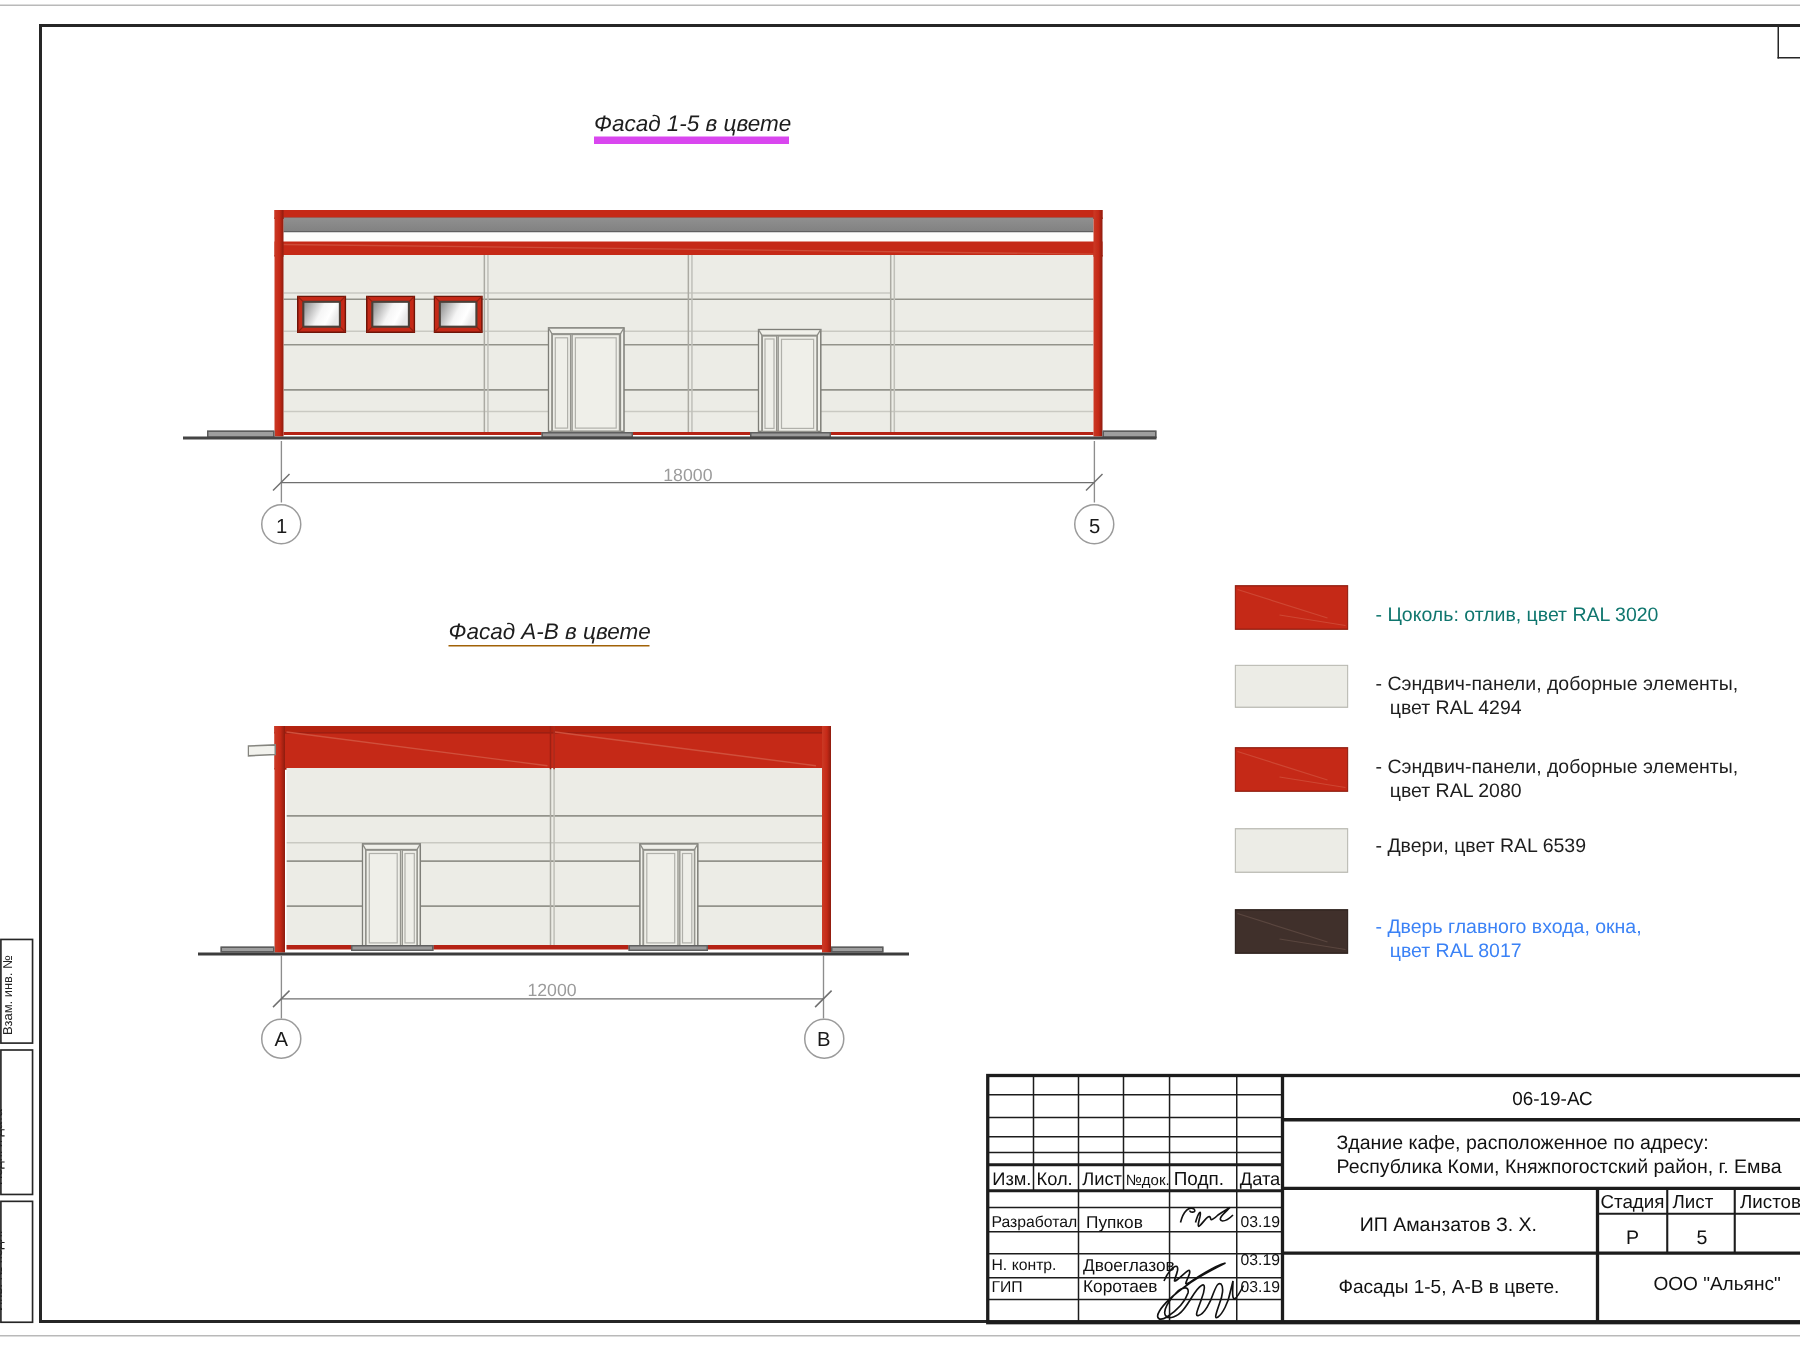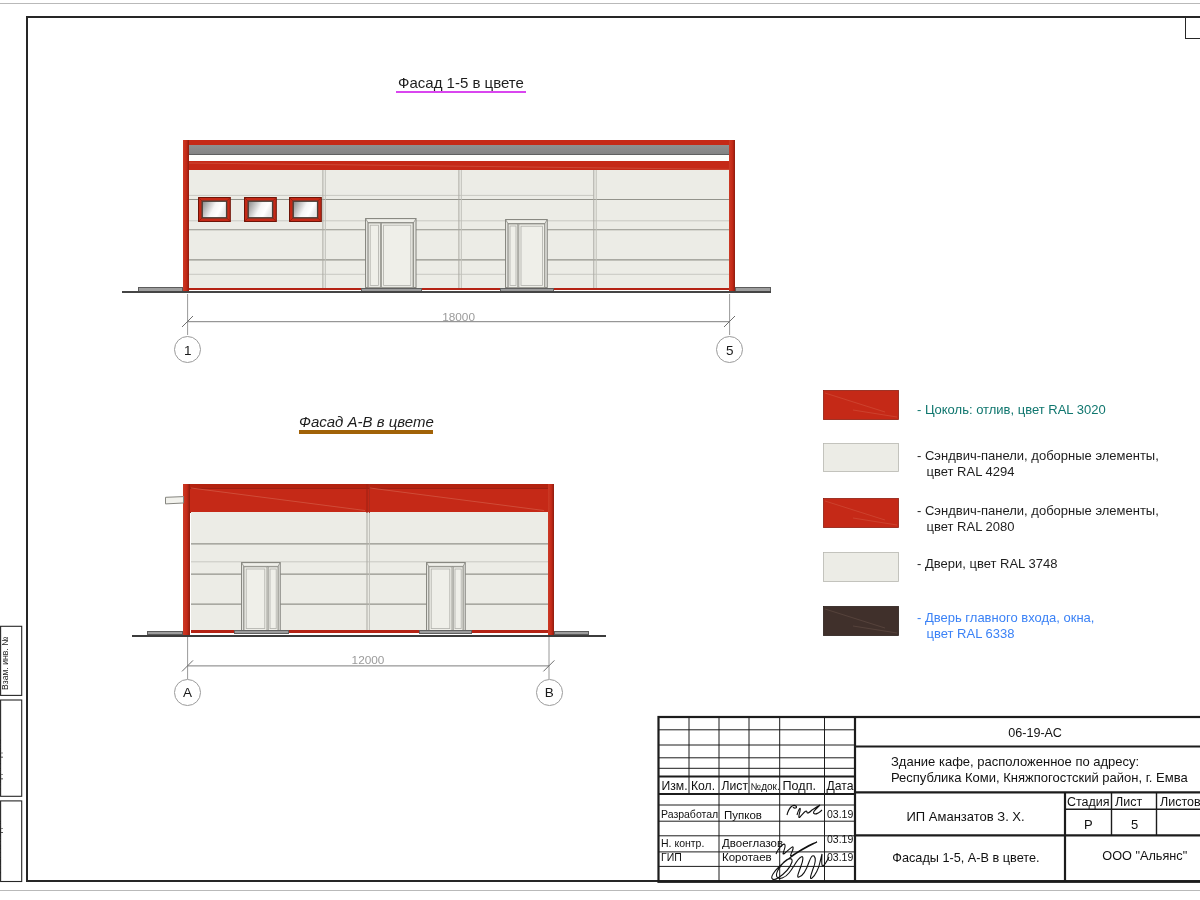--- a/index.html
+++ b/index.html
@@ -32,21 +32,21 @@
 
   <rect x="0.6" y="176.9" width="21.1" height="80.6" fill="none" stroke="#262626" stroke-width="1.1"></rect>
 
   <text x="-66" y="8" font-size="8.6" fill="#222" font-family="Liberation Sans, sans-serif" transform="rotate(-90)">Взам. инв. №</text>
 
   <text x="-166" y="1" font-size="8.6" fill="#222" font-family="Liberation Sans, sans-serif" transform="rotate(-90)">Подп. и дата</text>
 
   <text x="-250" y="1" font-size="8.6" fill="#222" font-family="Liberation Sans, sans-serif" transform="rotate(-90)">Инв. № подл.</text>
 </svg>
 
-<div class="txt" style="left:396px;top:74.5px;width:130px;text-align:center;font-size:15px;line-height:16px;border-bottom:2px solid #d946ef;">Фасад 1-5 в цвете</div>
+<div class="txt" style="left:396px;top:74.5px;width:130px;text-align:center;font-size:15px;font-style:italic;line-height:16px;border-bottom:5px solid #d946ef;">Фасад 1-5 в цвете</div>
 
 <div class="abs" style="left:183px;top:139.5px;width:552px;height:5.2px;background:#c52917;border-bottom:1px solid #8e1c0e;"></div>
 
 <div class="abs" style="left:188.5px;top:144.7px;width:540px;height:9.2px;background:linear-gradient(180deg,#909090,#828282);border-bottom:1px solid #5f5f5f;"></div>
 
 <div class="abs" style="left:188.5px;top:154.9px;width:540px;height:6px;background:#fdfdfb;"></div>
 
 <div class="abs" style="left:183px;top:160.9px;width:552px;height:9.5px;background:#c52917;border-bottom:1px solid #951d0e;"></div>
 
 <svg class="abs" style="left:183px;top:160.9px;" width="552" height="10" viewBox="0 0 552 10">
@@ -149,21 +149,21 @@
   <line x1="67.6" y1="28.7" x2="609.6" y2="28.7" stroke="#6f6f6f" stroke-width="0.9"></line>
   <line x1="62" y1="34" x2="73" y2="23" stroke="#6f6f6f" stroke-width="1"></line>
   <line x1="604" y1="34" x2="615" y2="23" stroke="#6f6f6f" stroke-width="1"></line>
   <text x="338.6" y="27.5" text-anchor="middle" font-size="11.8" fill="#9b9b9b" font-family="Liberation Sans, sans-serif">18000</text>
 </svg>
 
 <div class="abs" style="left:174.2px;top:335.7px;width:27.2px;height:27.2px;border-radius:50%;border:1px solid #9b9b9b;background:#fff;color:#1a1a1a;font-size:13.5px;line-height:27.2px;text-align:center;box-sizing:border-box;">1</div>
 
 <div class="abs" style="left:716.2px;top:335.7px;width:27.2px;height:27.2px;border-radius:50%;border:1px solid #9b9b9b;background:#fff;color:#1a1a1a;font-size:13.5px;line-height:27.2px;text-align:center;box-sizing:border-box;">5</div>
 
-<div class="txt" style="left:299px;top:413.5px;width:134px;text-align:center;font-size:15px;font-style:italic;line-height:16px;border-bottom:4px solid #a16207;">Фасад А-В в цвете</div>
+<div class="txt" style="left:299px;top:413.5px;width:134px;text-align:center;font-size:15px;font-style:italic;line-height:16px;border-bottom:1px solid #a16207;">Фасад А-В в цвете</div>
 
 <div class="abs" style="left:183px;top:484.3px;width:371.3px;height:28.1px;background:#c52917;border-bottom:1.2px solid #951d0e;"></div>
 
 <div class="abs" style="left:183px;top:484.3px;width:371.3px;height:3.3px;background:#b3220f;border-bottom:1px solid #9e1f12;"></div>
 
 <svg class="abs" style="left:183px;top:484.3px;" width="372" height="29" viewBox="0 0 372 29">
   <line x1="8" y1="4" x2="182" y2="26.5" stroke="#d0503c" stroke-width="0.9"></line>
   <line x1="187" y1="4" x2="361" y2="26.5" stroke="#d0503c" stroke-width="0.9"></line>
 </svg>
 
@@ -257,29 +257,29 @@
   <line x1="2" y1="3" x2="62" y2="22" stroke="#ce4733" stroke-width="0.8"></line>
   <line x1="30" y1="20" x2="74" y2="27" stroke="#ce4733" stroke-width="0.8"></line>
 </svg>
 
 <div class="txt" style="left:917px;top:502.6px;font-size:13px;color:#1e1e1e;line-height:16.8px;">- Сэндвич-панели, доборные элементы,<br><span style="margin-left:9.5px;">цвет RAL 2080</span></div>
 
 <svg class="abs" style="left:822.7px;top:551.7px;" width="76" height="30" viewBox="0 0 76 30">
   <rect x="0.5" y="0.5" width="75" height="29" fill="#ecece6" stroke="#b7b7b0" stroke-width="0.8"></rect>
 </svg>
 
-<div class="txt" style="left:917px;top:556.3px;font-size:13px;color:#1e1e1e;">- Двери, цвет RAL 3748</div>
+<div class="txt" style="left:917px;top:556.3px;font-size:13px;color:#1e1e1e;">- Двери, цвет RAL 6539</div>
 
 <svg class="abs" style="left:822.7px;top:606px;" width="76" height="30" viewBox="0 0 76 30">
   <rect x="0.5" y="0.5" width="75" height="29" fill="#40302b" stroke="#2a1d19" stroke-width="0.8"></rect>
   <line x1="2" y1="3" x2="62" y2="22" stroke="#5a463f" stroke-width="0.8"></line>
   <line x1="30" y1="20" x2="74" y2="27" stroke="#5a463f" stroke-width="0.8"></line>
 </svg>
 
-<div class="txt" style="left:917px;top:609.6px;font-size:13px;color:#3b82f6;line-height:16.8px;">- Дверь главного входа, окна,<br><span style="margin-left:9.5px;">цвет RAL 6338</span></div>
+<div class="txt" style="left:917px;top:609.6px;font-size:13px;color:#3b82f6;line-height:16.8px;">- Дверь главного входа, окна,<br><span style="margin-left:9.5px;">цвет RAL 8017</span></div>
 
 <svg class="abs" style="left:656px;top:715px;" width="544" height="169" viewBox="0 0 544 169">
   <g stroke="#1c1c1c" fill="none">
 
     <rect x="2.5" y="2" width="560" height="164.8" stroke-width="2.2"></rect>
 
     <line x1="199" y1="2" x2="199" y2="166.8" stroke-width="2.2"></line>
     <line x1="409" y1="77.3" x2="409" y2="166.8" stroke-width="2.2"></line>
 
     <line x1="33" y1="2" x2="33" y2="78.9" stroke-width="1"></line>

